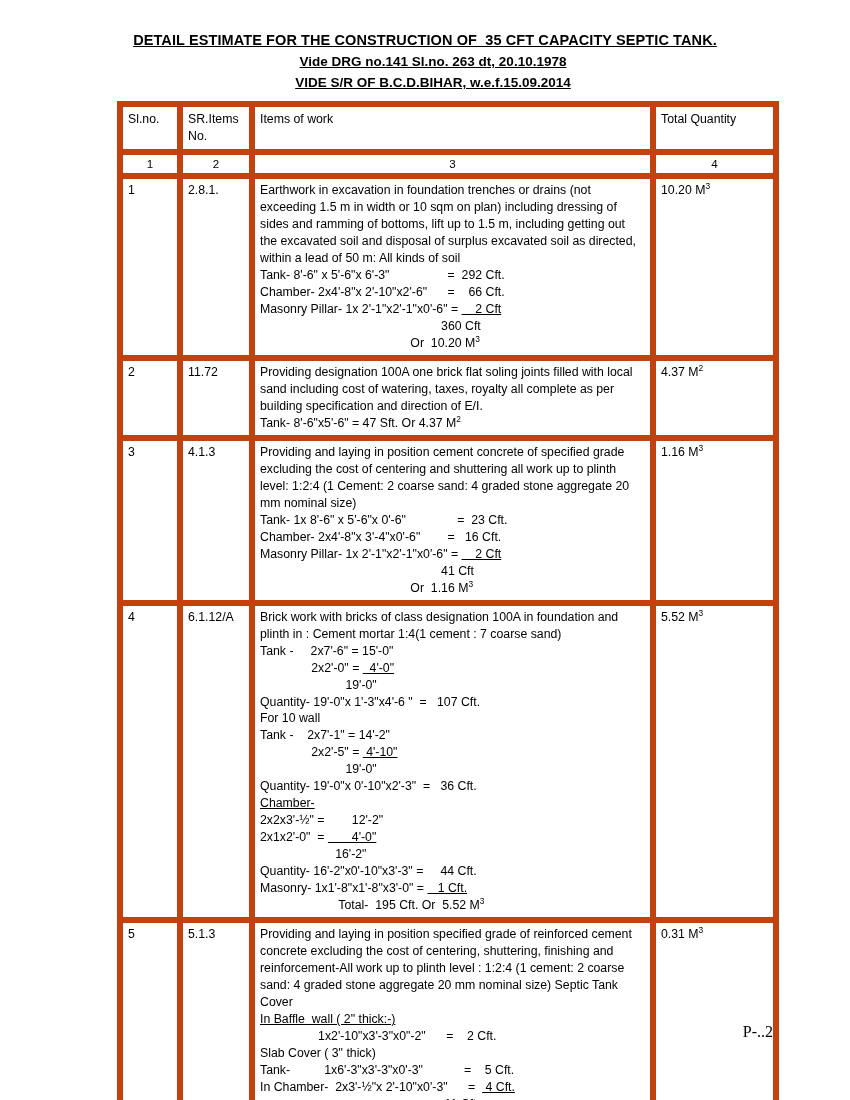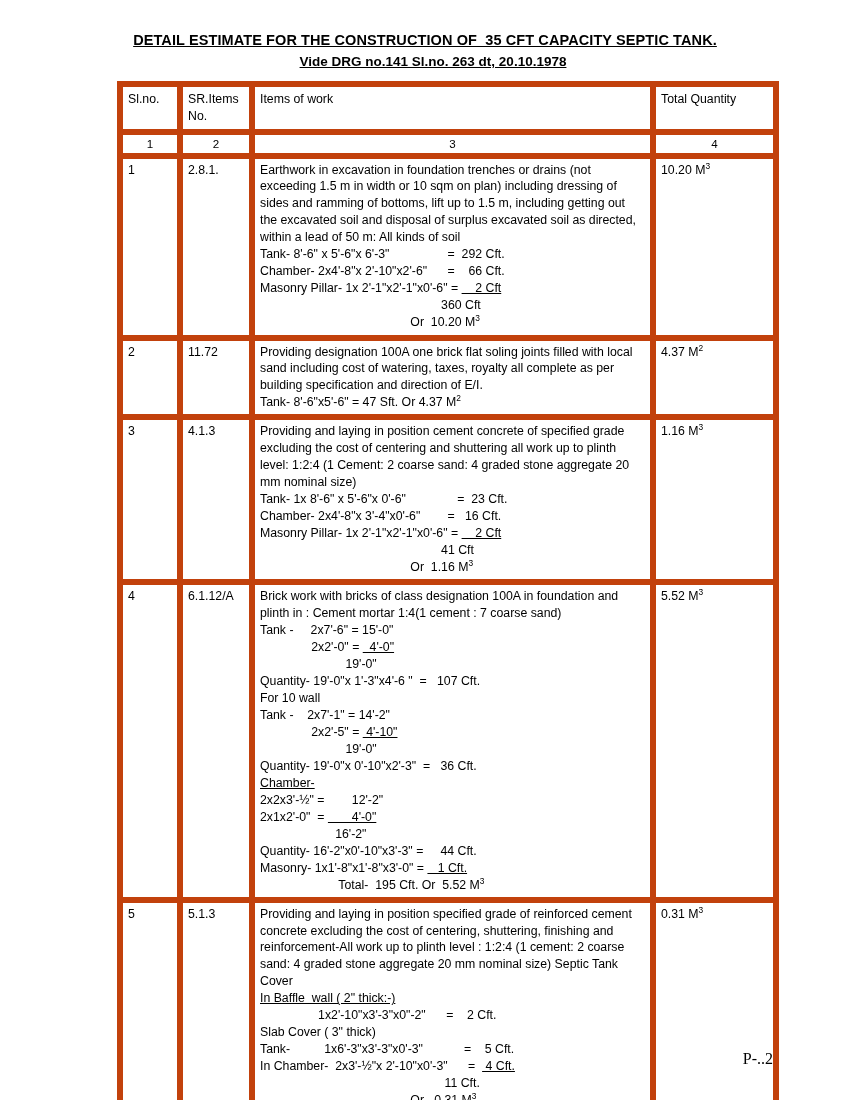--- a/index.html
+++ b/index.html
@@ -96,39 +96,42 @@
   
   .r1 td { height: 170px; }
   .r2 td { height: 58px; }
   .r3 td { height: 136px; }
   .r4 td { height: 278px; }
   .r5 td { height: 205px; }
 
   
   .footer {
     position: absolute;
-    top: 1050px;
+    top: 1023px;
     left: 0;
     width: 773px;
     text-align: right;
     font-family: "Liberation Serif", serif;
     font-size: 16px;
   }
 </style>
 </head>
 <body>
 
 <div class="page">
 
   <div class="title-block">
     <div>
       <span class="doc-title">DETAIL ESTIMATE FOR THE CONSTRUCTION OF  35 CFT CAPACITY SEPTIC TANK.</span>
     </div>
     <div class="subtitle-row">
       <span class="doc-subtitle">Vide DRG no.141 Sl.no. 263 dt, 20.10.1978</span>
+    </div>
+    <div class="subtitle-row">
+      <span class="doc-subtitle">VIDE S/R OF B.C.D.BIHAR, w.e.f.15.09.2014</span>
     </div>
   </div>
 
   <table class="estimate">
     <colgroup>
       <col class="c1">
         <col class="c2">
         <col class="c3">
         <col class="c4">
     </colgroup>

